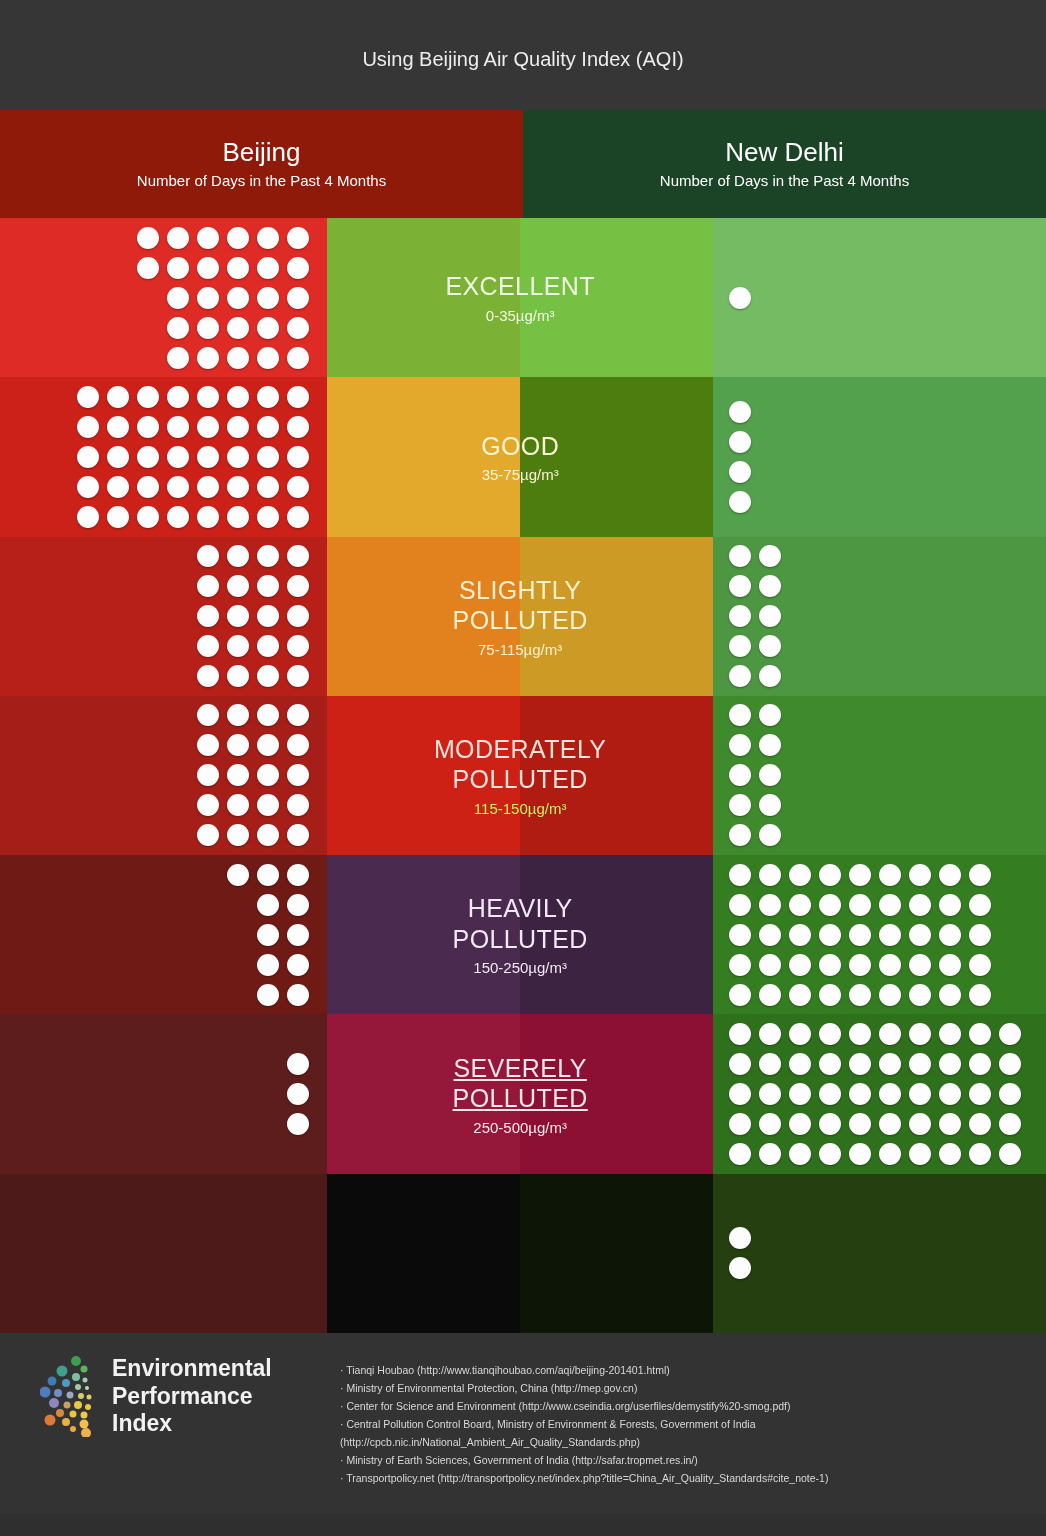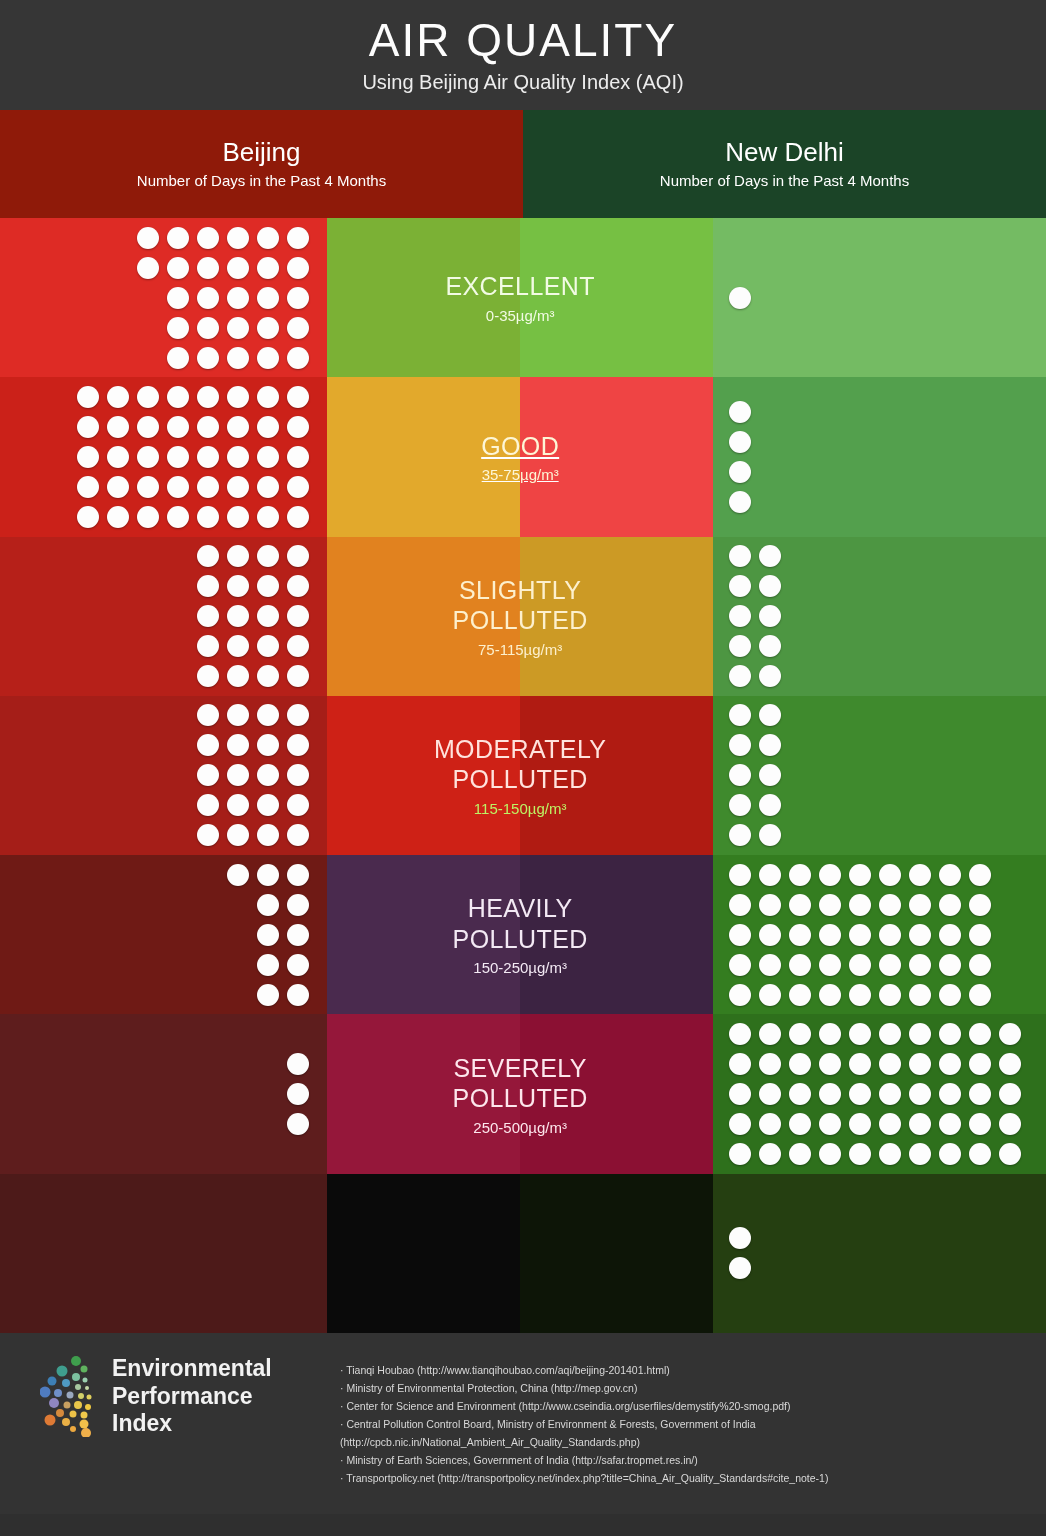--- a/index.html
+++ b/index.html
@@ -74,21 +74,20 @@
   .logo .words { font-size:23px; font-weight:bold; line-height:1.2;
                  color:#f2f2f2; }
   .sources { flex:1; padding-top:6px; }
   .sources div { font-size:10.5px; line-height:1.72; color:#d8d8d8;
                  white-space:nowrap; }
 </style>
 </head>
 <body>
 
 <div class="masthead">
-  <h1>AIR QUALITY</h1>
   <div class="sub">Using Beijing Air Quality Index (AQI)</div>
 </div>
 
 <div class="cityband">
   <div class="city city-beijing">
     <div class="name">Beijing</div>
     <div class="note">Number of Days in the Past 4 Months</div>
   </div>
   <div class="city city-delhi">
     <div class="name">New Delhi</div>
@@ -208,21 +207,21 @@
               <span class="dot"></span>
               <span class="dot"></span>
               <span class="dot"></span>
               <span class="dot"></span>
               <span class="dot"></span>
               <span class="dot"></span>
             </div>
           </div>
         </div>
       </div>
-      <div class="cell-center" style="background: #ef4444; text-decoration: underline;">
+      <div class="cell-center" style="background: #4d7c0f;">
         <div class="shade" style="background: rgb(226, 169, 44); opacity: 1;"></div>
         <div class="labels">
           <div class="cat-name" style="color: rgb(253, 246, 214);">GOOD</div>
           <div class="cat-range" style="color: rgb(253, 246, 214);">35-75µg/m³</div>
         </div>
       </div>
       <div class="cell-right" style="background: rgb(83, 160, 77);">
         <div class="dots dots-left">
           <div class="grid">
             <div class="gr">
@@ -492,21 +491,21 @@
             </div>
             <div class="gr">
               <span class="dot"></span>
             </div>
           </div>
         </div>
       </div>
       <div class="cell-center" style="background: rgb(139, 16, 51);">
         <div class="shade" style="background: rgb(149, 23, 58); opacity: 1;"></div>
         <div class="labels">
-          <div class="cat-name" style="color: rgb(253, 230, 236);">SEVERELY<br>POLLUTED</div>
+          <div class="cat-name" style="color: rgb(253, 230, 236); text-decoration: underline;">SEVERELY<br>POLLUTED</div>
           <div class="cat-range" style="color: rgb(253, 230, 236);">250-500µg/m³</div>
         </div>
       </div>
       <div class="cell-right" style="background: rgb(46, 112, 28);">
         <div class="dots dots-left">
           <div class="grid">
             <div class="gr">
               <span class="dot"></span>
               <span class="dot"></span>
               <span class="dot"></span>

